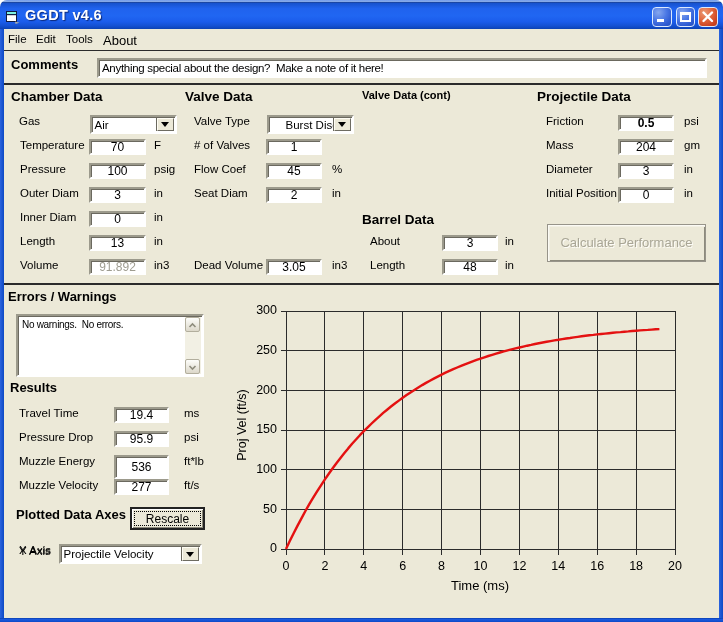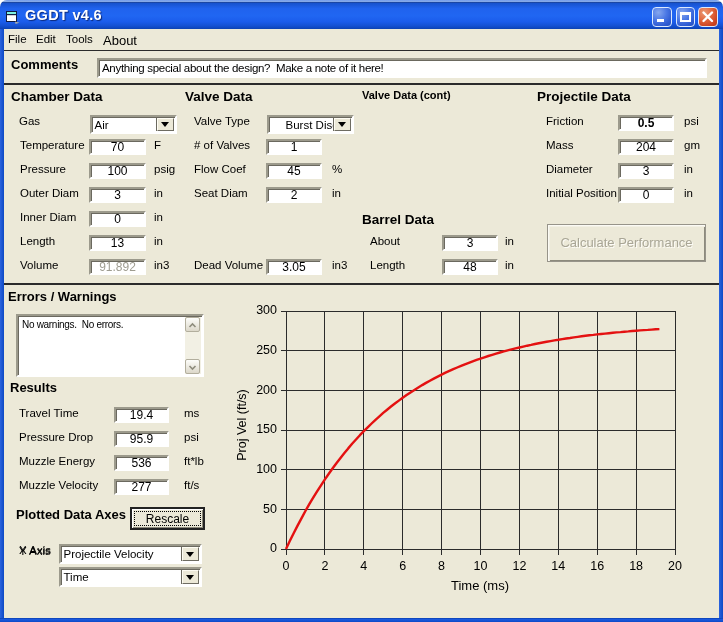--- a/index.html
+++ b/index.html
@@ -211,21 +211,21 @@
 <div class="tb" style="left:114px;top:407px;width:55px;height:16px;">
       <span>19.4</span>
     </div>
 <div class="lbl" style="left:184px;top:406px;">ms</div>
 <div class="lbl" style="left:19px;top:430px;">Pressure Drop</div>
 <div class="tb" style="left:114px;top:431px;width:55px;height:16px;">
       <span>95.9</span>
     </div>
 <div class="lbl" style="left:184px;top:430px;">psi</div>
 <div class="lbl" style="left:19px;top:454px;">Muzzle Energy</div>
-<div class="tb" style="left:114px;top:455px;width:55px;height:16px;">
+<div class="tb" style="left:114px;top:455px;width:55px;height:24px;">
       <span>536</span>
     </div>
 <div class="lbl" style="left:184px;top:454px;">ft*lb</div>
 <div class="lbl" style="left:19px;top:478px;">Muzzle Velocity</div>
 <div class="tb" style="left:114px;top:479px;width:55px;height:16px;">
       <span>277</span>
     </div>
 <div class="lbl" style="left:184px;top:478px;">ft/s</div>
 
 <div id="calc">Calculate Performance</div>
@@ -245,26 +245,20 @@
     </div>
 <div class="lbl" style="left:19px;top:543px;">X Axis</div>
 <div class="tb combo" style="left:59px;top:544px;width:143px;height:20px;">
       <span class="cv">Projectile Velocity</span>
       <span class="cbtn">
         <i></i>
       </span>
     </div>
 
 <div class="lbl" style="left:19px;top:544px;">Y Axis</div>
-<div class="tb combo" style="left:59px;top:567px;width:143px;height:20px;">
-      <span class="cv">Time</span>
-      <span class="cbtn">
-        <i></i>
-      </span>
-    </div>
 
 <div class="brd" style="left:0;top:29px;width:4px;height:593px;"></div>
 <div class="brd" style="left:719px;top:29px;width:4px;height:593px;"></div>
 <div class="brd" style="left:0;top:618px;width:723px;height:4px;background:linear-gradient(180deg,#0a3faf,#1b5ae0 40%,#0d49c5);"></div>
 <div id="titlebar">
   <svg id="icon" width="14" height="13" viewBox="0 0 14 13">
     <rect x="0.5" y="0.5" width="10" height="10" fill="#fff" stroke="#101c42" stroke-width="1"></rect>
     <rect x="1" y="1" width="9" height="2" fill="#7df1df"></rect>
     <rect x="1" y="3" width="9" height="1.2" fill="#101c42"></rect>
     <path d="M9 10.5 L13.5 11.8 L9.5 13 Z" fill="#a8aba8"></path>

